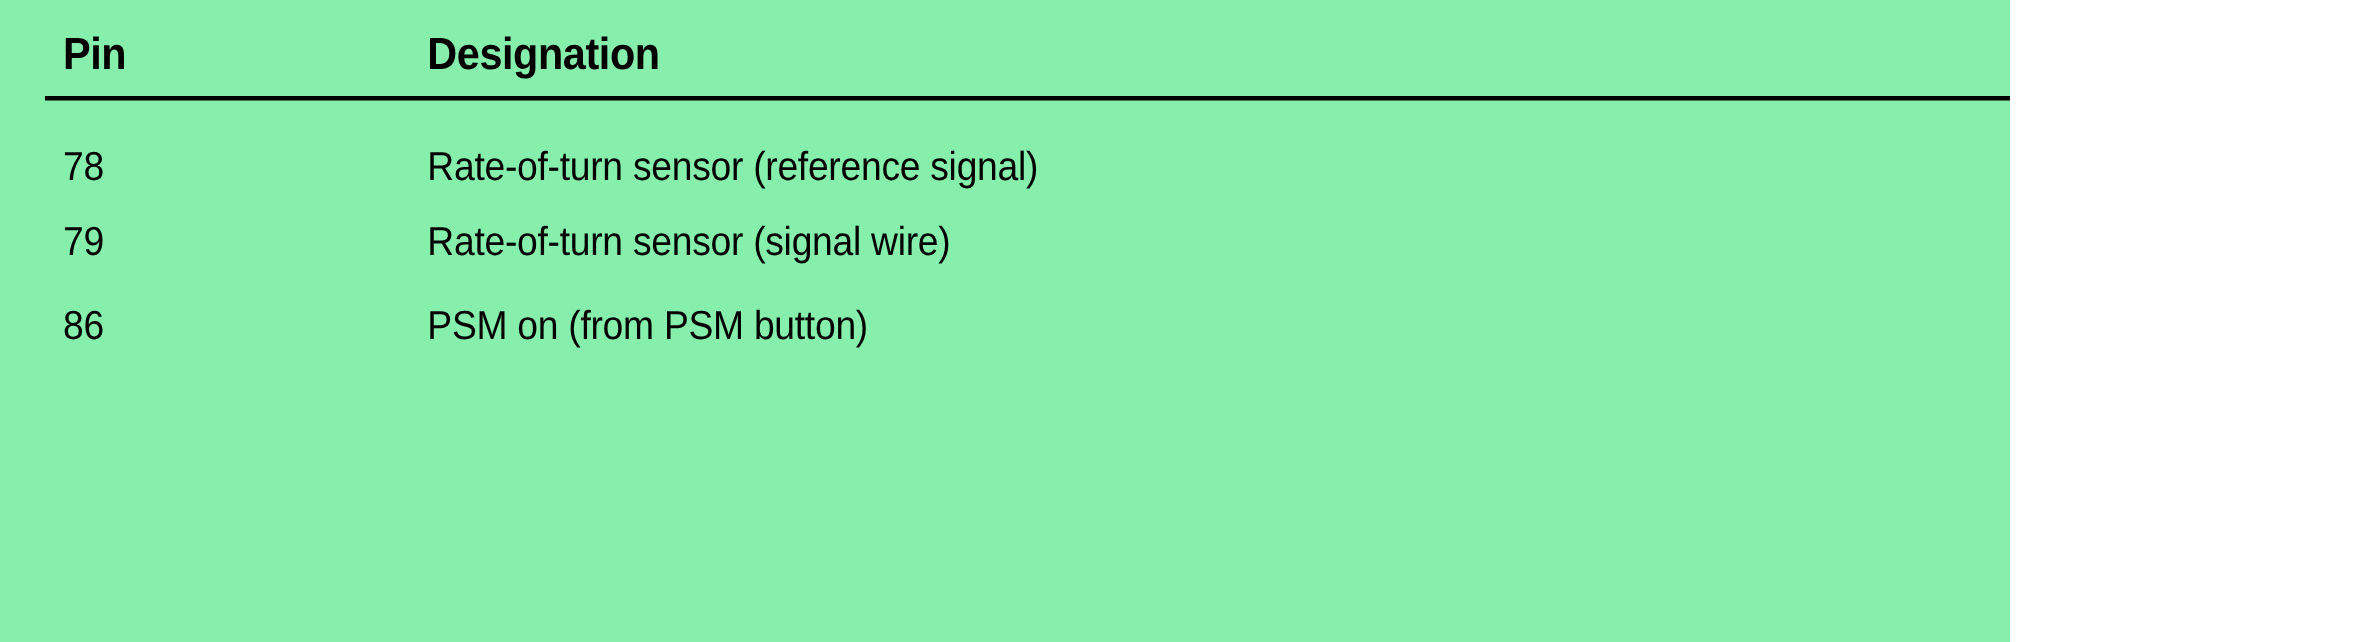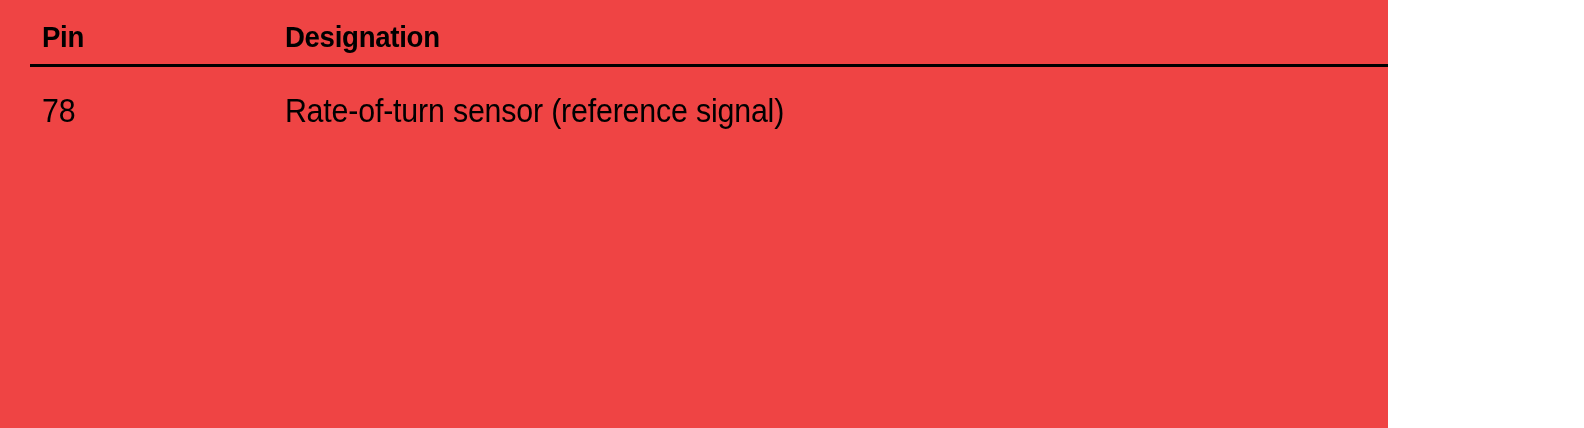--- a/index.html
+++ b/index.html
@@ -5,25 +5,24 @@
   html, body {
     margin: 0;
     padding: 0;
     background: #ffffff;
   }
 
   .page {
     position: relative;
     width: 1340px;
     height: 428px;
-    background: #ef4444;
+    background: #86efac;
     overflow: hidden;
     font-family: "Liberation Sans Narrow", "Liberation Sans", sans-serif;
     color: #000000;
-    padding-left: 48px;
     -webkit-font-smoothing: none;
   }
 
   .pin-table {
     position: absolute;
     left: 30px;
     top: 0;
     width: 1506px;
     border-collapse: collapse;
     table-layout: fixed;
@@ -66,21 +65,21 @@
     width: 1506px;
     height: 3px;
     background: #000000;
   }
 
   
   .pin-table tbody tr.data-row td {
     padding: 0;
     height: 56px;
     vertical-align: middle;
-    font-size: 33px;
+    font-size: 27px;
     line-height: 32px;
     letter-spacing: -0.2px;
     white-space: nowrap;
     font-weight: normal;
   }
 
   .pin-table tbody tr.data-row:first-child td {
     height: 60px;
     vertical-align: bottom;
     padding-bottom: 6px;
@@ -116,16 +115,24 @@
             <div class="head-rule"></div>
           </td>
       </tr>
     </thead>
 
     <tbody>
       <tr class="data-row">
         <td class="td-pin"><span class="cell-inner">78</span></td>
         <td class="td-desig"><span class="cell-inner">Rate-of-turn sensor (reference signal)</span></td>
       </tr>
+      <tr class="data-row">
+        <td class="td-pin"><span class="cell-inner">79</span></td>
+        <td class="td-desig"><span class="cell-inner">Rate-of-turn sensor (signal wire)</span></td>
+      </tr>
+      <tr class="data-row">
+        <td class="td-pin"><span class="cell-inner">86</span></td>
+        <td class="td-desig"><span class="cell-inner">PSM on (from PSM button)</span></td>
+      </tr>
     </tbody>
   </table>
 
 </div>
 
 </body></html>

